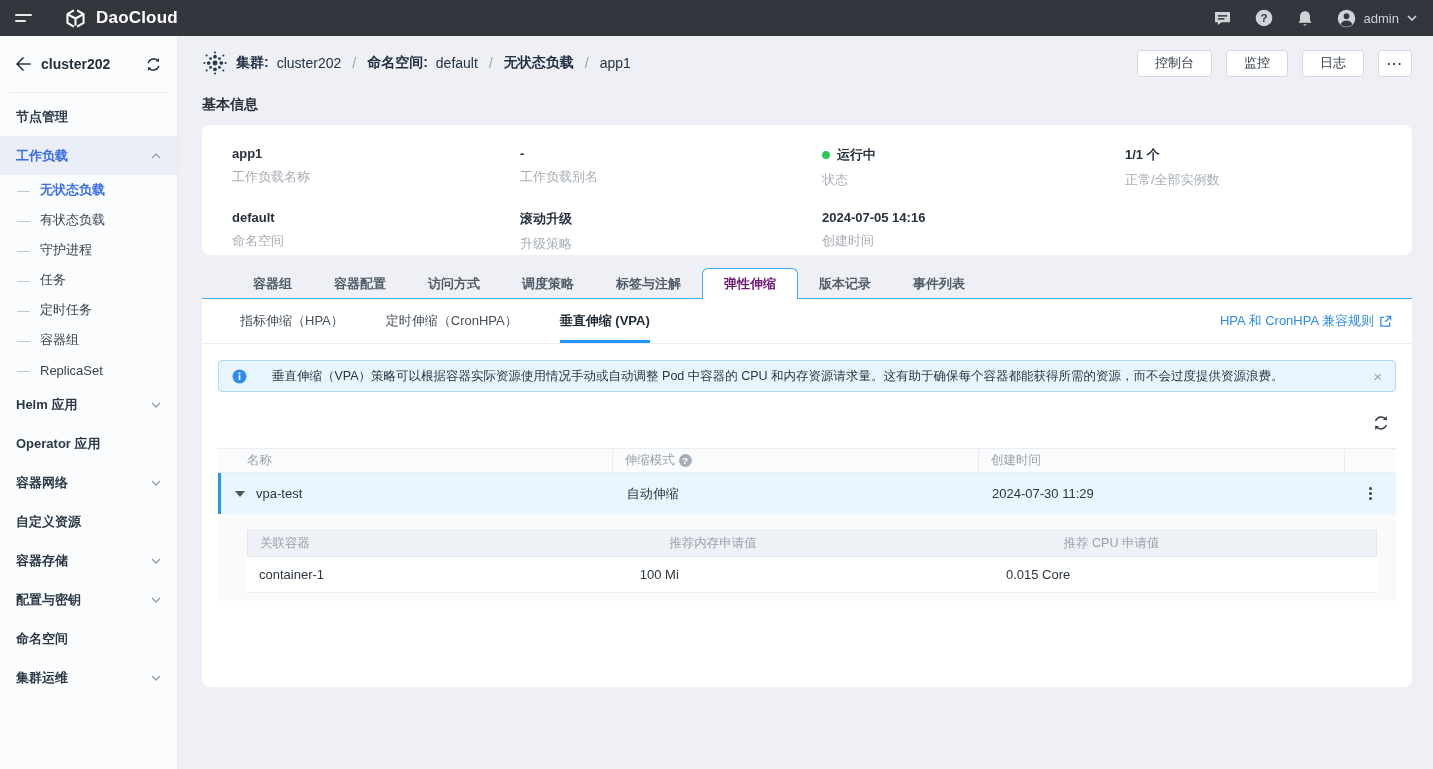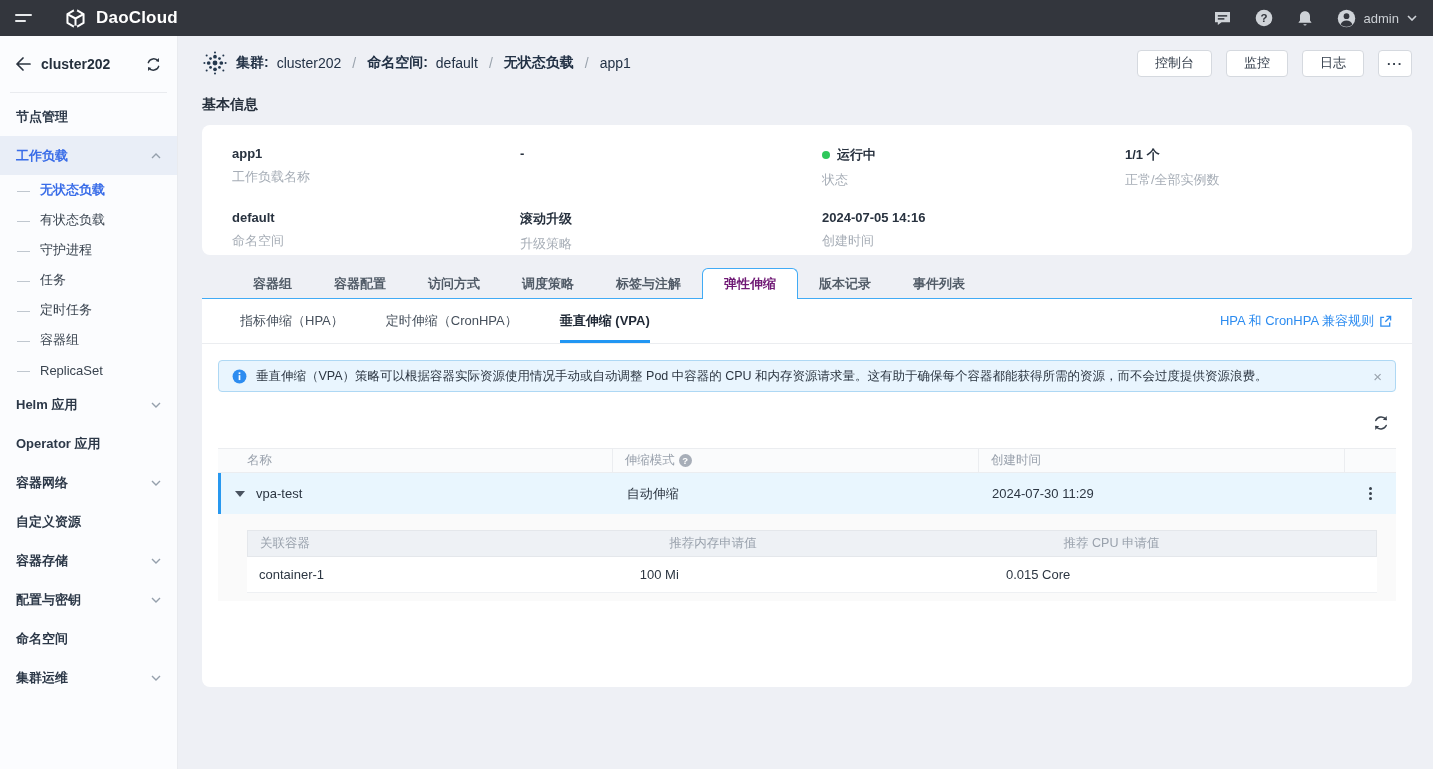--- a/index.html
+++ b/index.html
@@ -55,21 +55,21 @@
   .tab.active{position:relative; z-index:1; height:31px; line-height:29px; background:#fff;
               border:1px solid #41abf5; border-bottom:none; border-radius:6px 6px 0 0; color:#701a75;}
   
   .content-card{background:#fff; height:388px; border-radius:0 0 8px 8px;}
   .subtabs{display:flex; align-items:stretch; height:45px; border-bottom:1px solid #ebedf0; padding:0 20px 0 38px;}
   .subtab{display:flex; align-items:center; margin-right:42px; border-bottom:3px solid transparent; padding-top:3px;
           font-size:13px; color:#46505c; cursor:pointer;}
   .subtab.active{border-bottom-color:#2196f3; color:#1f2835; font-weight:700;}
   .compat-link{margin-left:auto; display:flex; align-items:center; gap:5px; color:#2d8cf0; font-size:13px; cursor:pointer;}
   .banner{margin:16px 16px 0 16px; height:32px; background:#e9f5fe; border:1px solid #aed8f4; border-radius:4px;
-          display:flex; align-items:center; padding:0 13px; gap:9px; font-size:12.5px; color:#2c3642;}
+          display:flex; align-items:center; padding:0 13px; gap:25px; font-size:12.5px; color:#2c3642;}
   .banner .close{margin-left:auto; color:#9aa3ad; font-size:15px; cursor:pointer; line-height:1;}
   .toolbar{display:flex; justify-content:flex-end; padding:22px 22px 16px;}
   
   .tbl{margin:0 16px;}
   .tr{display:flex; align-items:center;}
   .thead{height:25px; background:#fafbfc; border-top:1px solid #ebedf0; border-bottom:1px solid #ebedf0;
          color:#99a1ac; font-size:12.5px;}
   .thead .td{border-right:1px solid #ebedf0; height:100%; display:flex; align-items:center;}
   .thead .td:last-child{border-right:none;}
   .td{padding-left:12px;}
@@ -311,20 +311,21 @@
 
     <div class="section-title">基本信息</div>
 
     <div class="info-card">
       <div class="fld">
         <div class="val">app1</div>
         <div class="lbl">工作负载名称</div>
       </div>
       <div class="fld">
         <div class="val">-</div>
+        <div class="lbl">工作负载别名</div>
       </div>
       <div class="fld">
         <div class="val">
             <span class="dot"></span>
             <span>运行中</span>
           </div>
         <div class="lbl">状态</div>
       </div>
       <div class="fld">
         <div class="val">1/1 个</div>

